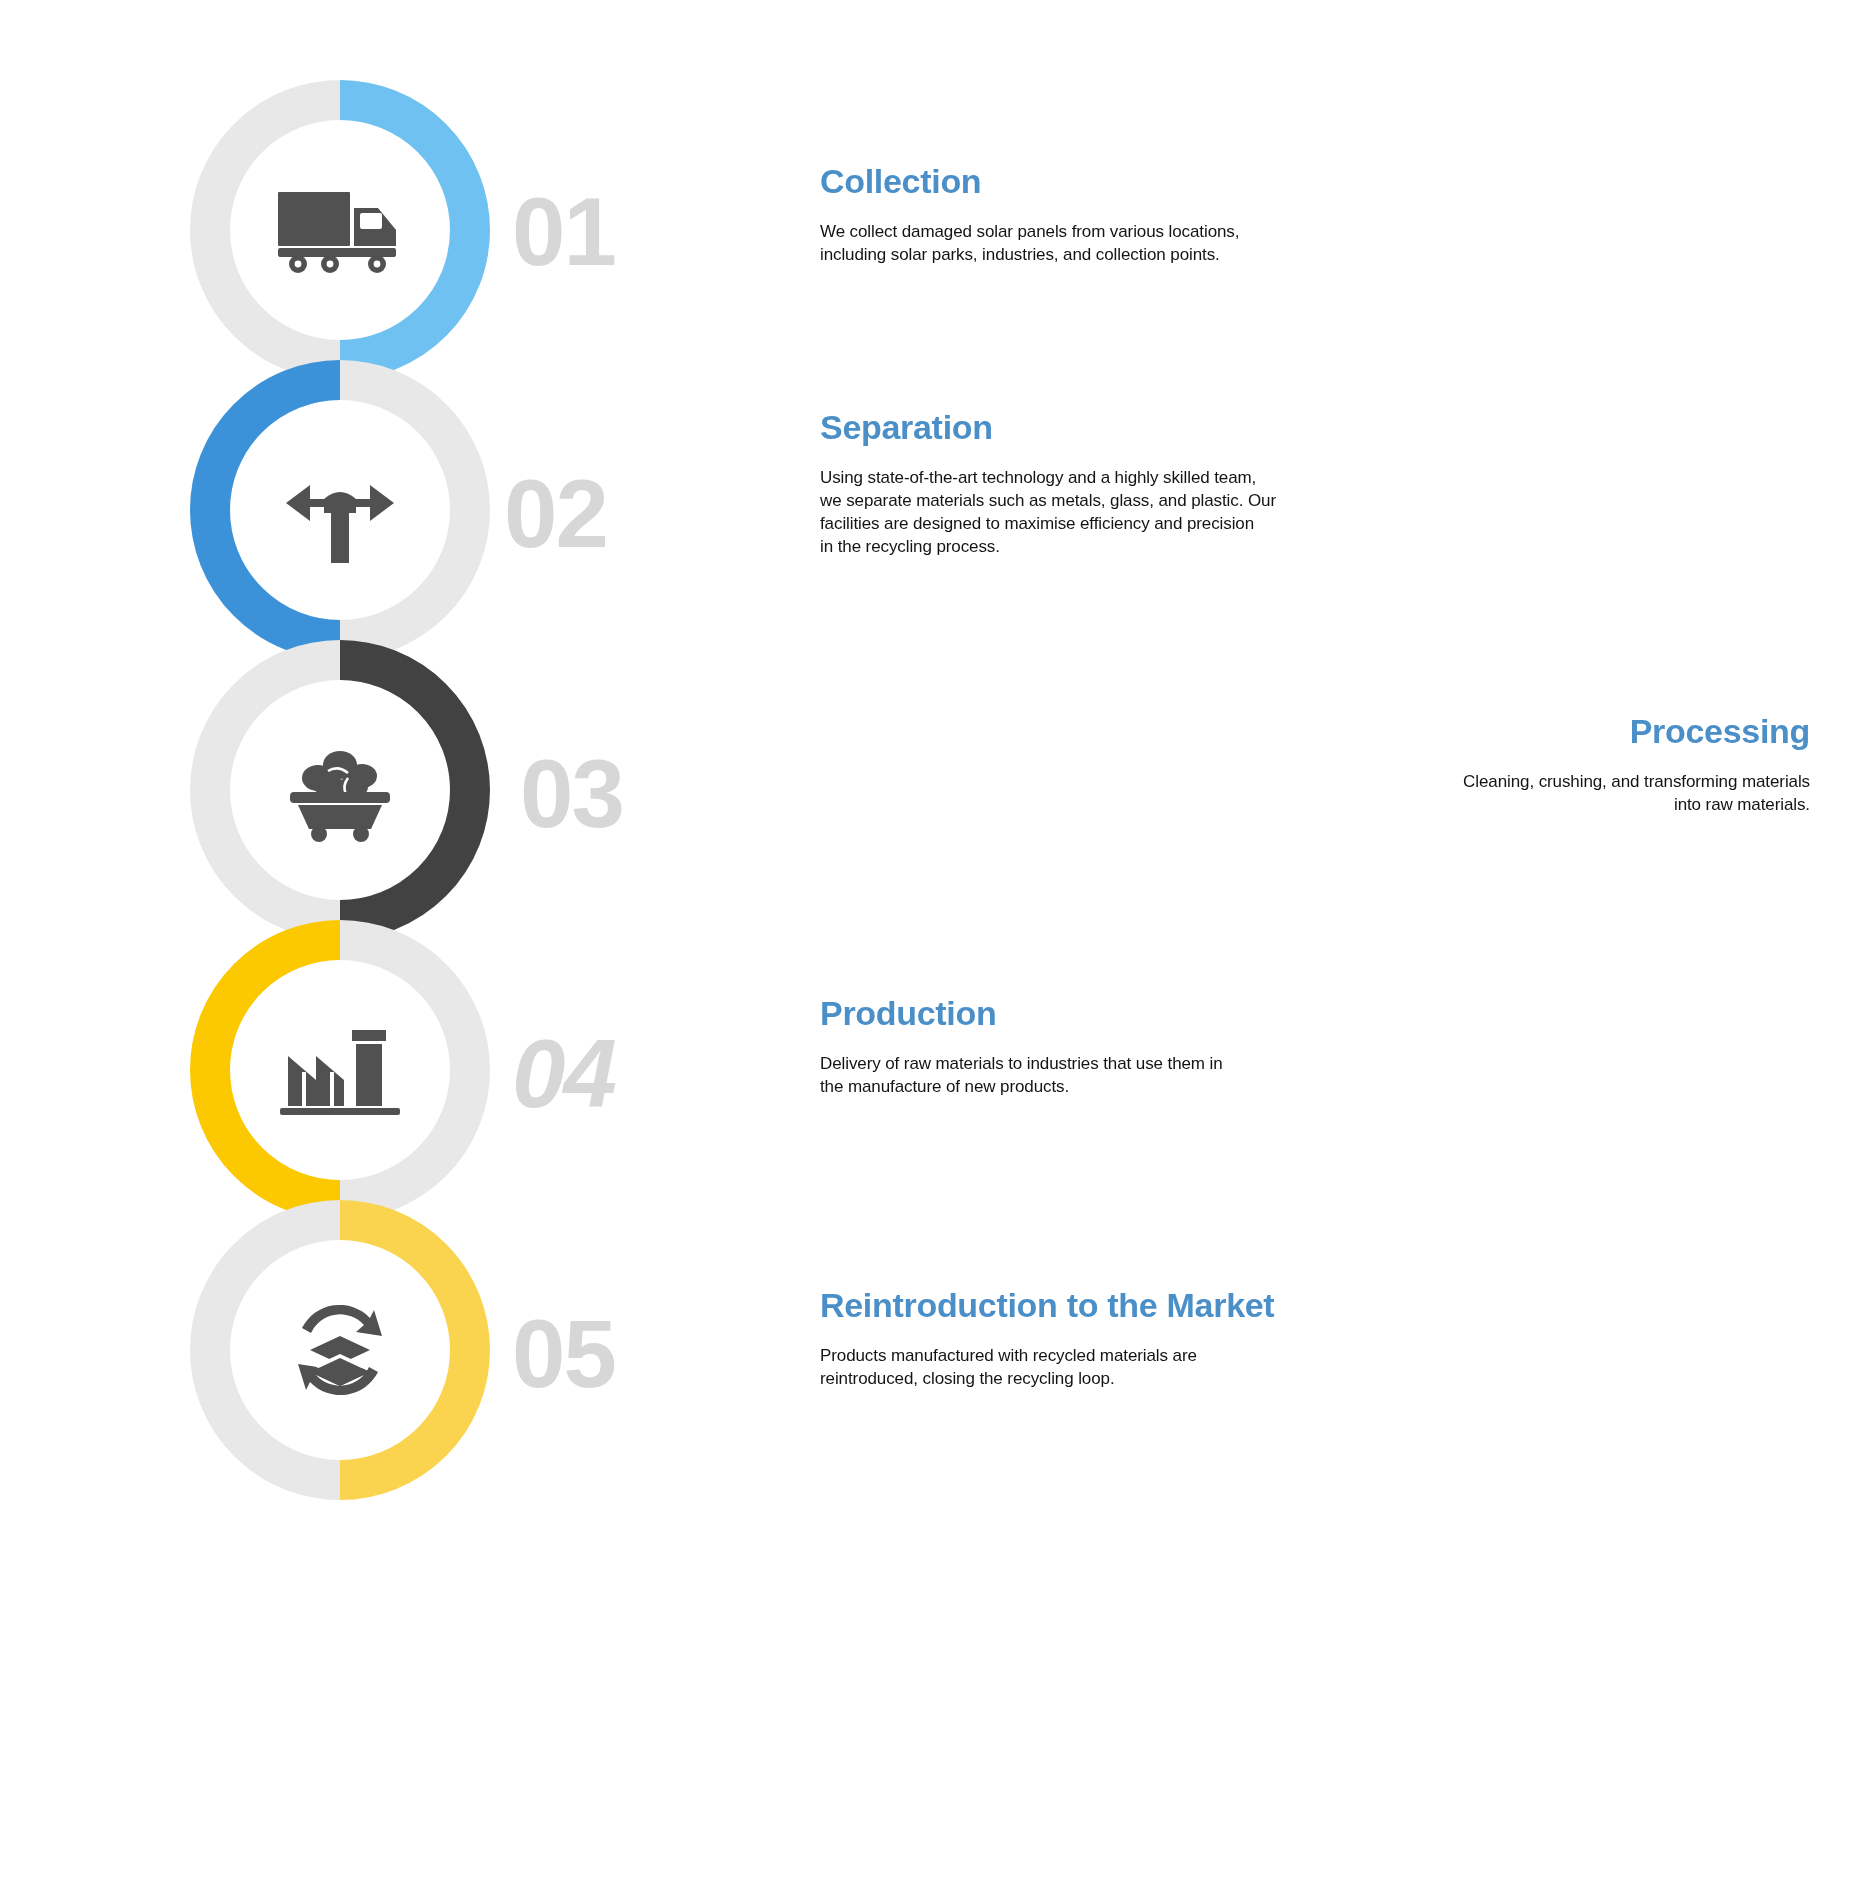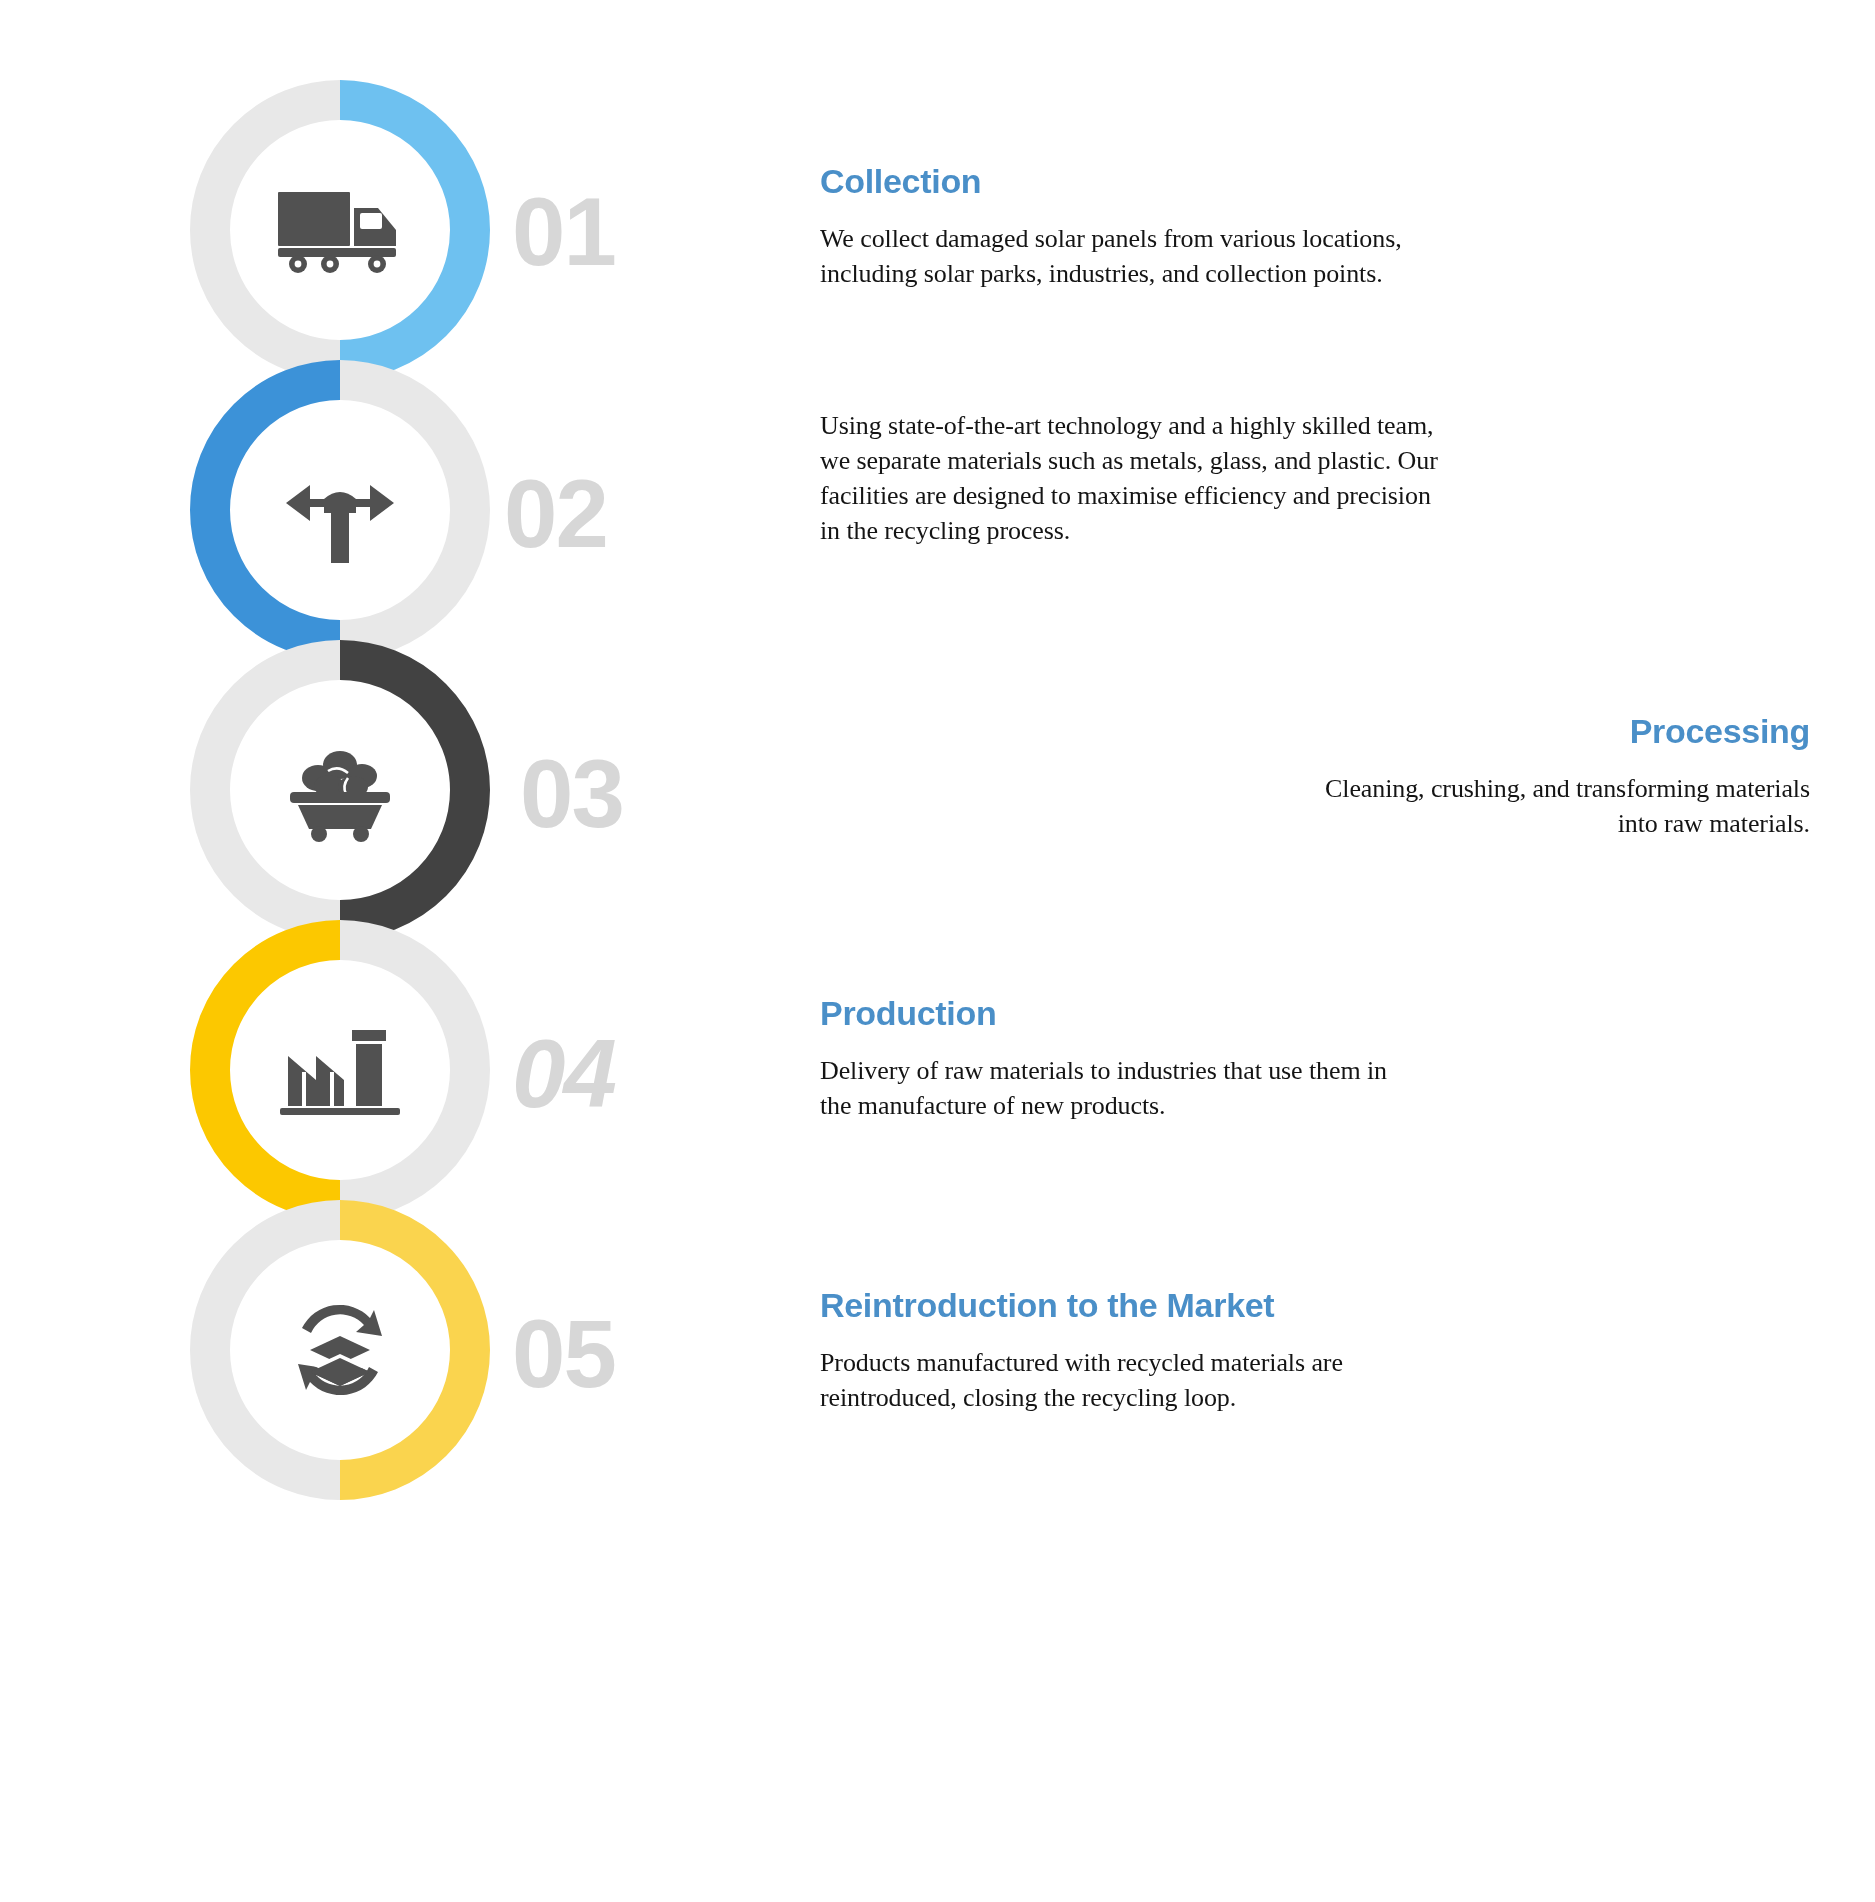--- a/index.html
+++ b/index.html
@@ -96,23 +96,23 @@
     font-family: "Liberation Sans", sans-serif;
     font-weight: 700;
     font-size: 34px;
     line-height: 1.15;
     color: #4A8FC8;
     letter-spacing: -0.3px;
     margin-bottom: 20px;
   }
 
   .step-body {
-    font-family: Liberation Serif, serif;
+    font-family: Liberation Sans, sans-serif;
     font-weight: 400;
-    font-size: 26px;
+    font-size: 17px;
     line-height: 1.35;
     color: #141414;
     letter-spacing: -0.1px;
     white-space: pre-line;
   }
 </style>
 </head>
 <body>
 
 <div id="infographic">
@@ -255,20 +255,21 @@
 
   <div id="text-column">
 
     <div class="step-text" style="top:162px;">
       <div class="step-title">Collection</div>
       <div class="step-body">We collect damaged solar panels from various locations,
 inclu­ding solar parks, industries, and collection points.</div>
     </div>
 
     <div class="step-text" style="top:408px;">
+      <div class="step-title">Separation</div>
       <div class="step-body">Using state-of-the-art technology and a highly skilled team,
 we separate materials such as metals, glass, and plastic. Our
 facilities are designed to maximise efficiency and precision
 in the recycling process.</div>
     </div>
 
     <div class="step-text" style="top:712px;text-align:right;">
       <div class="step-title">Processing</div>
       <div class="step-body">Cleaning, crushing, and transforming materials
 into raw materials.</div>

